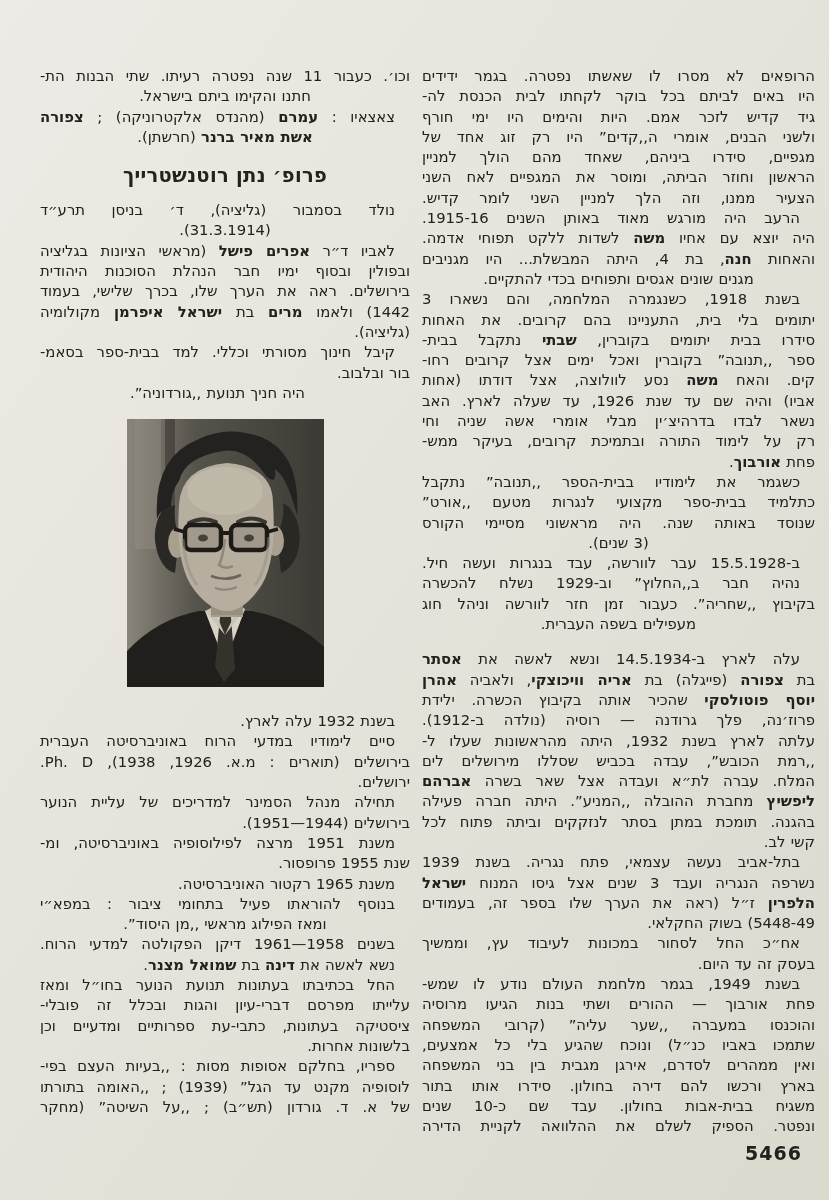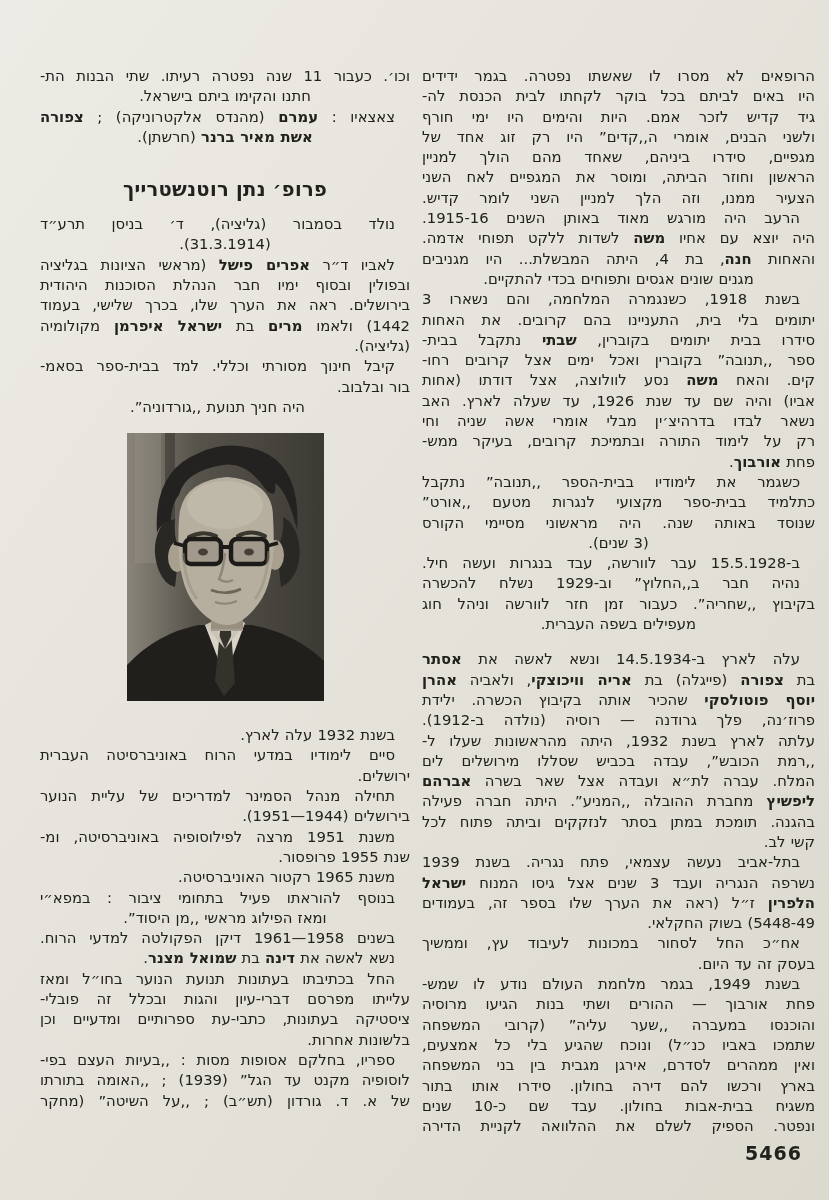--- a/index.html
+++ b/index.html
@@ -18,21 +18,21 @@
     font-size:14.8px;line-height:20.3px;
     text-align:justify;text-align-last:justify;
     word-spacing:0.5px;
   }
   .line.r{text-align-last:right;}
   .line.c{text-align:center;text-align-last:center;}
   .line.first{padding-right:15px;}
   b{font-weight:bold;}
   .entry-heading{
     font-size:19.5px;font-weight:bold;text-align:center;
-    margin:31px 0 13px;letter-spacing:0.3px;
+    margin:17px 0 13px;letter-spacing:0.3px;
   }
   .photo{width:197px;height:268px;margin:16px auto 24px;display:block;}
   .photo svg{display:block;}
   .page-number{
     position:absolute;top:1142px;right:27px;
     font-size:19px;font-weight:bold;letter-spacing:1px;
   }
 </style>
 </head>
 <body>
@@ -191,20 +191,21 @@
           <path d="M142 118 Q140 150 128 166" stroke="#978e7e" stroke-width="3" fill="none" opacity="0.55"></path>
         </svg>
       </div>
 
       <div>
           <div class="para">
             <div class="line first r">בשנת 1932 עלה לארץ.</div>
           </div>
           <div class="para">
             <div class="line first">סיים לימודיו במדעי הרוח באוניברסיטה העברית</div>
+            <div class="line">בירושלים (תוארים : מ.א. 1926, 1938), Ph. D.</div>
             <div class="line r">ירושלים.</div>
           </div>
           <div class="para">
             <div class="line first">תחילה מנהל הסמינר למדריכים של עליית הנוער</div>
             <div class="line r">בירושלים (1944—1951).</div>
           </div>
           <div class="para">
             <div class="line first">משנת 1951 מרצה לפילוסופיה באוניברסיטה, ומ-</div>
             <div class="line r">שנת 1955 פרופסור.</div>
           </div>

